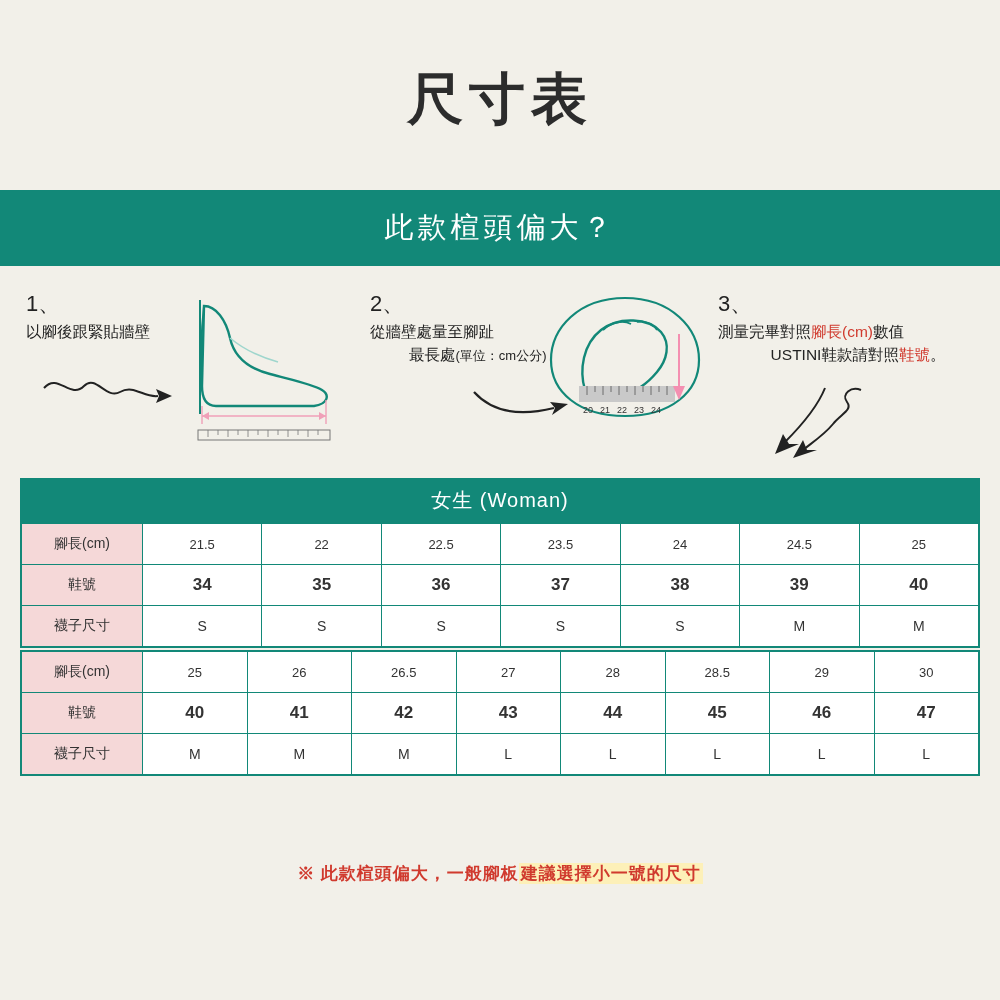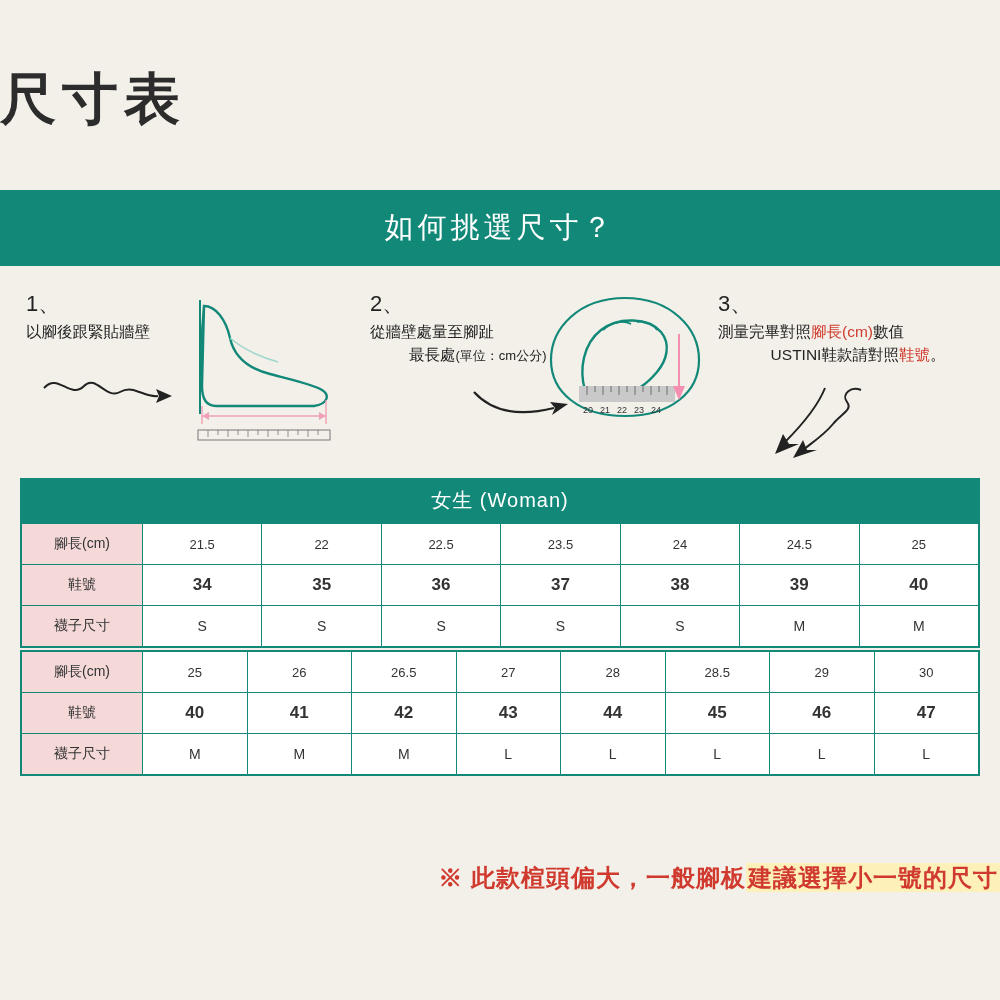--- a/index.html
+++ b/index.html
@@ -20,21 +20,21 @@
     height: 1000px;
     background: #f2f0e9;
   }
 
   
   .main-title {
     position: absolute;
     top: 62px;
     left: 0;
     width: 1000px;
-    text-align: left;
+    text-align: center;
     font-size: 56px;
     font-weight: bold;
     letter-spacing: 6px;
     color: #2c2c2c;
   }
 
   
   .banner {
     position: absolute;
     top: 190px;
@@ -143,41 +143,41 @@
   table.size-table tr.sock-row td {
     font-size: 14px;
   }
 
   
   .footnote {
     position: absolute;
     top: 862px;
     left: 0;
     width: 1000px;
-    text-align: right;
-    font-size: 24px;
+    text-align: center;
+    font-size: 17px;
     font-weight: bold;
     color: #d03a2e;
     letter-spacing: 1px;
   }
   .footnote .mark { color: #d03a2e; }
   .footnote .hlbox {
     background: #fdf0b8;
     padding: 1px 2px;
   }
 </style>
 </head>
 <body>
 
 <div class="page">
 
   <div class="main-title">尺寸表</div>
 
   <div class="banner">
-    <span class="banner-text">如何挑選尺寸？</span>
+    <span class="banner-text">此款楦頭偏大？</span>
   </div>
 
   <div class="steps">
 
     <div class="step" id="step1">
       <div class="step-num">1、</div>
       <div class="step-desc">以腳後跟緊貼牆壁</div>
     </div>
 
     <div class="step-art" id="art1">

